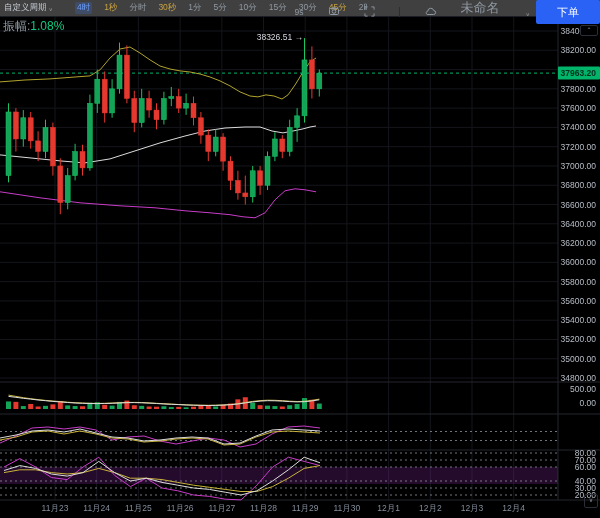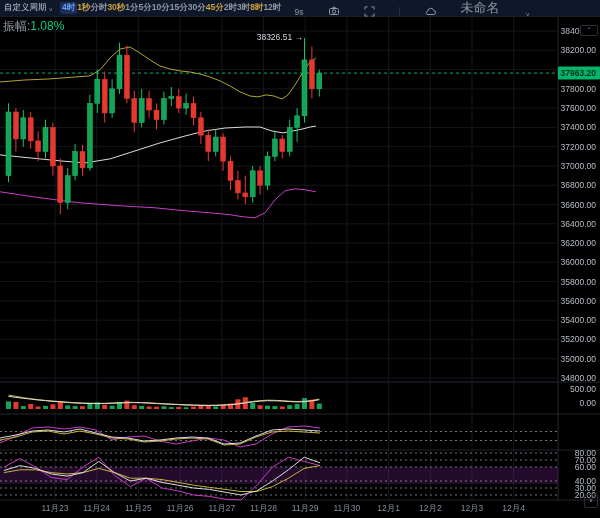--- a/index.html
+++ b/index.html
@@ -1,23 +1,23 @@
 <!DOCTYPE html>
 <html><head>
 <meta charset="utf-8">
 <style>
   html,body{margin:0;padding:0;background:#000;}
   #app{position:relative;width:600px;height:518px;background:#000;overflow:hidden;
        font-family:"Liberation Sans","DejaVu Sans",sans-serif;}
   
   .toolbar{position:absolute;top:0;left:0;width:600px;height:17px;display:flex;align-items:center;
-           padding-left:4px;box-sizing:border-box;background:#0f172a;border-bottom:1px solid #1b1e25;z-index:3;}
+           padding-left:4px;box-sizing:border-box;background:#404040;border-bottom:1px solid #1b1e25;z-index:3;}
   .tb-item{display:flex;align-items:center;font-size:8.5px;color:#c6cbd3;cursor:pointer;flex:0 0 auto;}
   .caret{font-size:6px;color:#8f98a2;margin-left:2px;transform:scaleY(.8);}
-  .tf-list{display:flex;gap:0;margin-left:7px;white-space:nowrap;overflow:hidden;max-width:292px;flex:0 0 auto;font-weight:bold;}
+  .tf-list{display:flex;gap:12px;margin-left:22px;white-space:nowrap;overflow:hidden;max-width:292px;flex:0 0 auto;}
   .tf{font-size:8.5px;color:#8f98a2;cursor:pointer;flex:0 0 auto;}
   .tf.fav{color:#c9a13e;}
   .tf.active{color:#6a9cf7;background:rgba(58,106,210,.28);border-radius:2px;padding:0 2px;}
   .tb-right{position:absolute;right:70px;top:0;height:17px;display:flex;align-items:flex-end;gap:24px;}
   .countdown{font-size:8.5px;color:#8f98a2;}
   .tb-icon{display:flex;align-items:center;cursor:pointer;}
   .tb-icon svg{stroke:#8f98a2;fill:none;stroke-width:1;}
   .tb-divider{width:1px;height:10px;background:#2a2e39;}
   .layout-name{font-size:13px;color:#8f98a2;cursor:pointer;}
   .order-btn{position:absolute;right:0;top:0;width:64px;height:24px;background:#2a62f5;color:#fff;
@@ -75,20 +75,21 @@
       <span class="tb-icon">
         <svg width="13" height="11" viewBox="0 0 13 11">
             <path d="M3.2 8.5 h6.3 a2 2 0 0 0 .2-4 a3 3 0 0 0 -5.9 .6 a1.8 1.8 0 0 0 -.6 3.4 z"></path>
           </svg>
       </span>
       <span class="layout-name">未命名</span>
       <span class="caret">∨</span>
     </div>
   </div>
 
+  <button class="order-btn">下单</button>
   <div class="collapse-tab">⌃</div>
   <div class="amp">
     <span>振幅:</span><span class="amp-val">1.08%</span>
   </div>
 
   <svg id="chart" width="600" height="518">
       <g>
         <line x1="55" y1="17" x2="55" y2="500" stroke="#14161c"></line>
         <line x1="96.7" y1="17" x2="96.7" y2="500" stroke="#14161c"></line>
         <line x1="138.4" y1="17" x2="138.4" y2="500" stroke="#14161c"></line>

